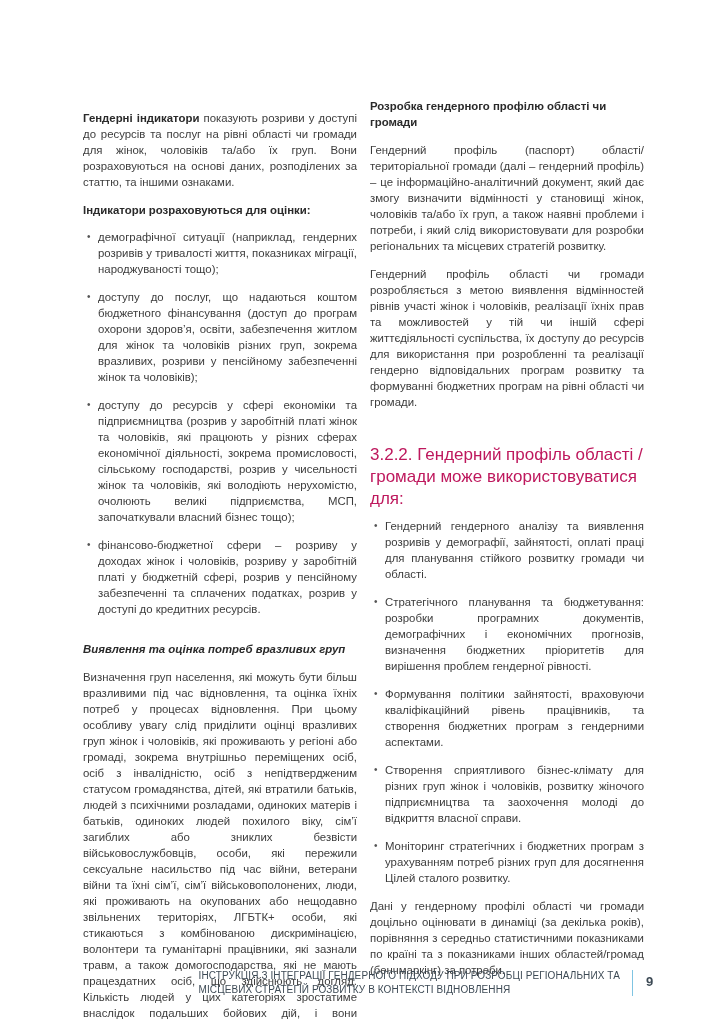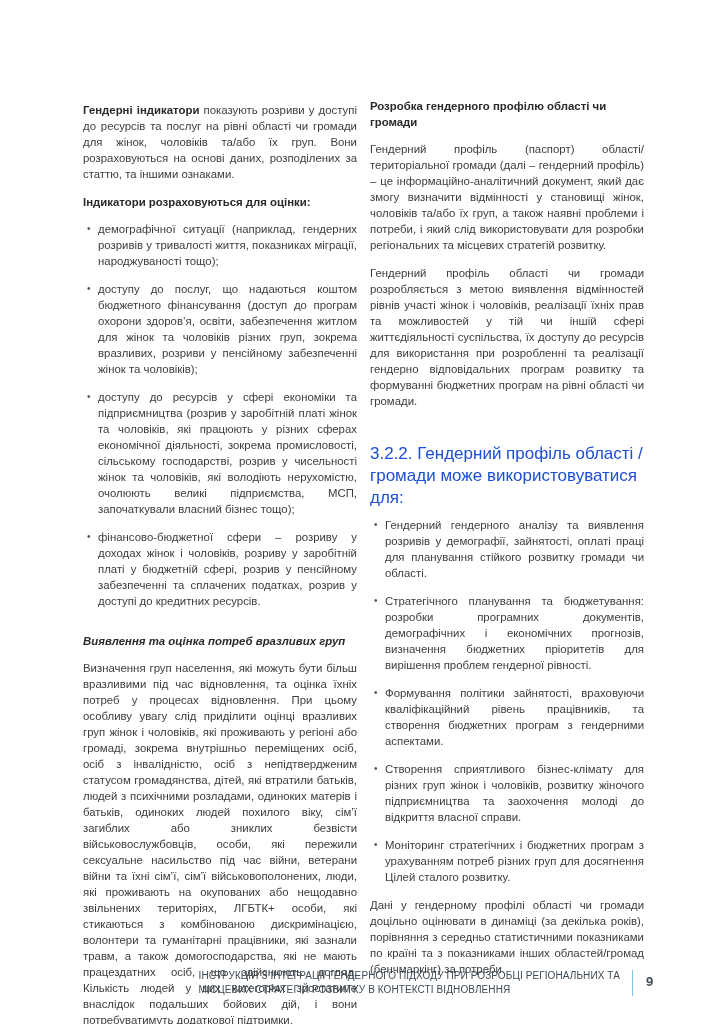--- a/index.html
+++ b/index.html
@@ -1,27 +1,27 @@
 <!DOCTYPE html>
 <html><head>
 <meta charset="utf-8">
 <style>
   html, body { margin:0; padding:0; background:#ffffff; }
   body { width:724px; height:1024px; position:relative; overflow:hidden;
          font-family:"Liberation Sans", sans-serif; color:#3c3c3c; }
   .col { position:absolute; top:98px; width:274px; font-size:11.4px; line-height:16px; }
   .col.left { left:83px; }
   .col.right { left:370px; width:274px; }
-  p { margin:4px 0 12px 0; text-align:justify; hyphens:auto; }
+  p { margin:12px 0 12px 0; text-align:justify; hyphens:auto; }
   .bold { font-weight:bold; color:#2a2a2a; }
   .subhead { font-weight:bold; color:#2a2a2a; margin:0 0 11px 0; font-size:11.4px; }
   ul { list-style:none; margin:0 0 10px 0; padding:0; }
   li { position:relative; padding-left:15px; margin:0 0 12px 0; text-align:justify; }
   li::before { content:"•"; position:absolute; left:4px; top:0; color:#555; font-size:10px; }
-  .section-title { color:#1d4ed8; font-size:17px; line-height:22px; margin:34px 0 8px 0; font-weight:normal; }
+  .section-title { color:#be185d; font-size:17px; line-height:22px; margin:34px 0 8px 0; font-weight:normal; }
   .footer { position:absolute; top:969px; right:104px; 
             font-size:10px; line-height:14px; color:#3d4a55; letter-spacing:0.1px; }
   .footer-sep { position:absolute; top:970px; left:632px; width:1px; height:26px; background:#7fc4e2; }
   .page-num { position:absolute; top:974px; left:646px; font-size:13px; font-weight:bold; color:#3d4a55; }
 </style>
 </head>
 <body>
 
 <div class="col left">
   <p>

